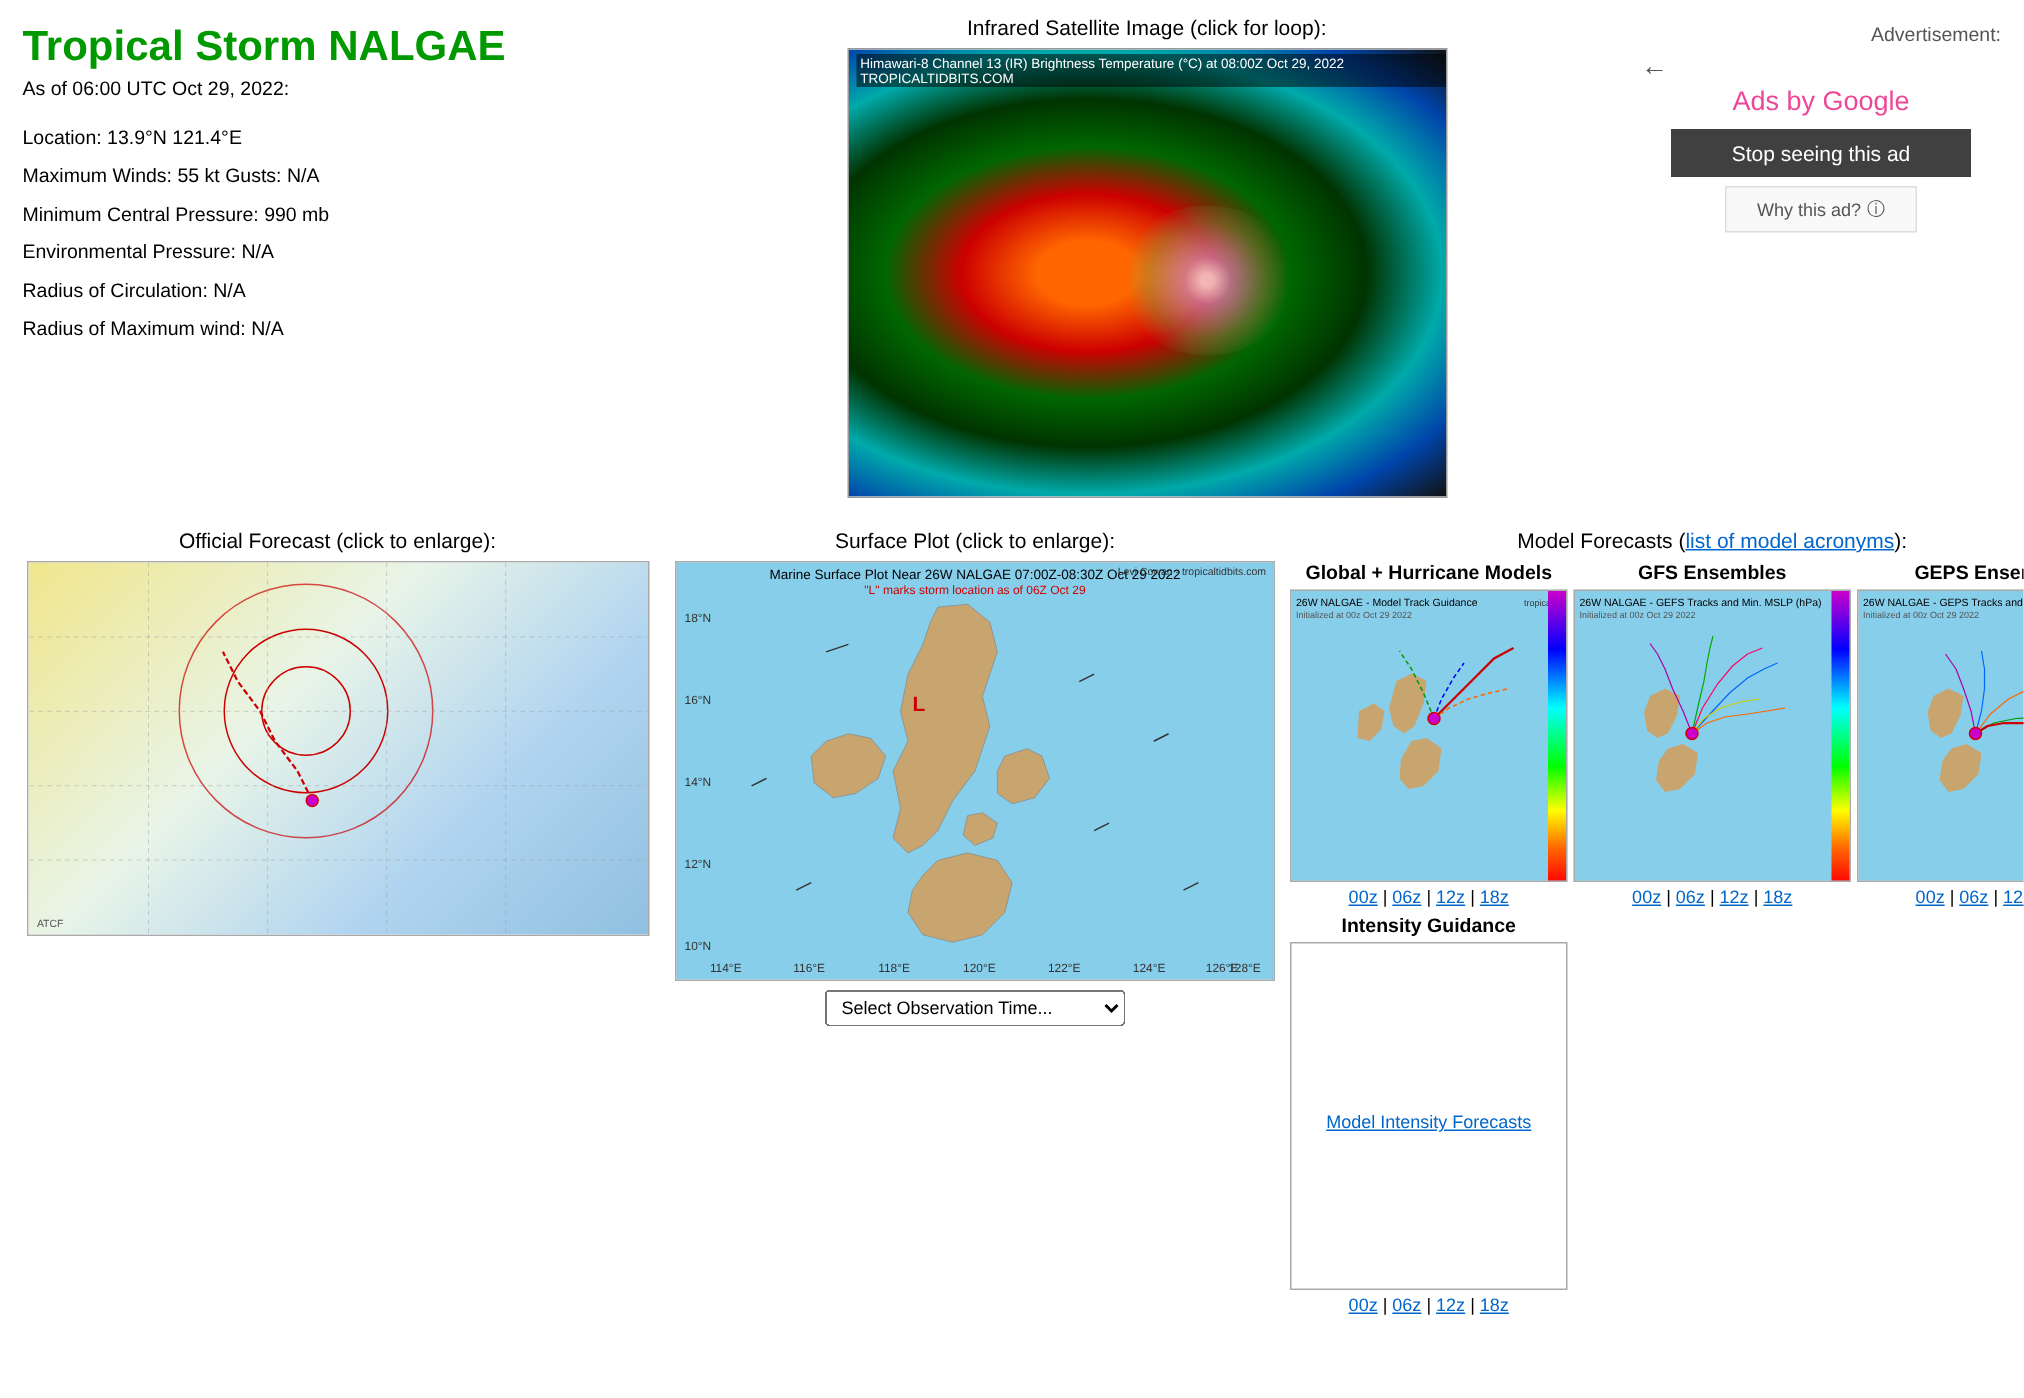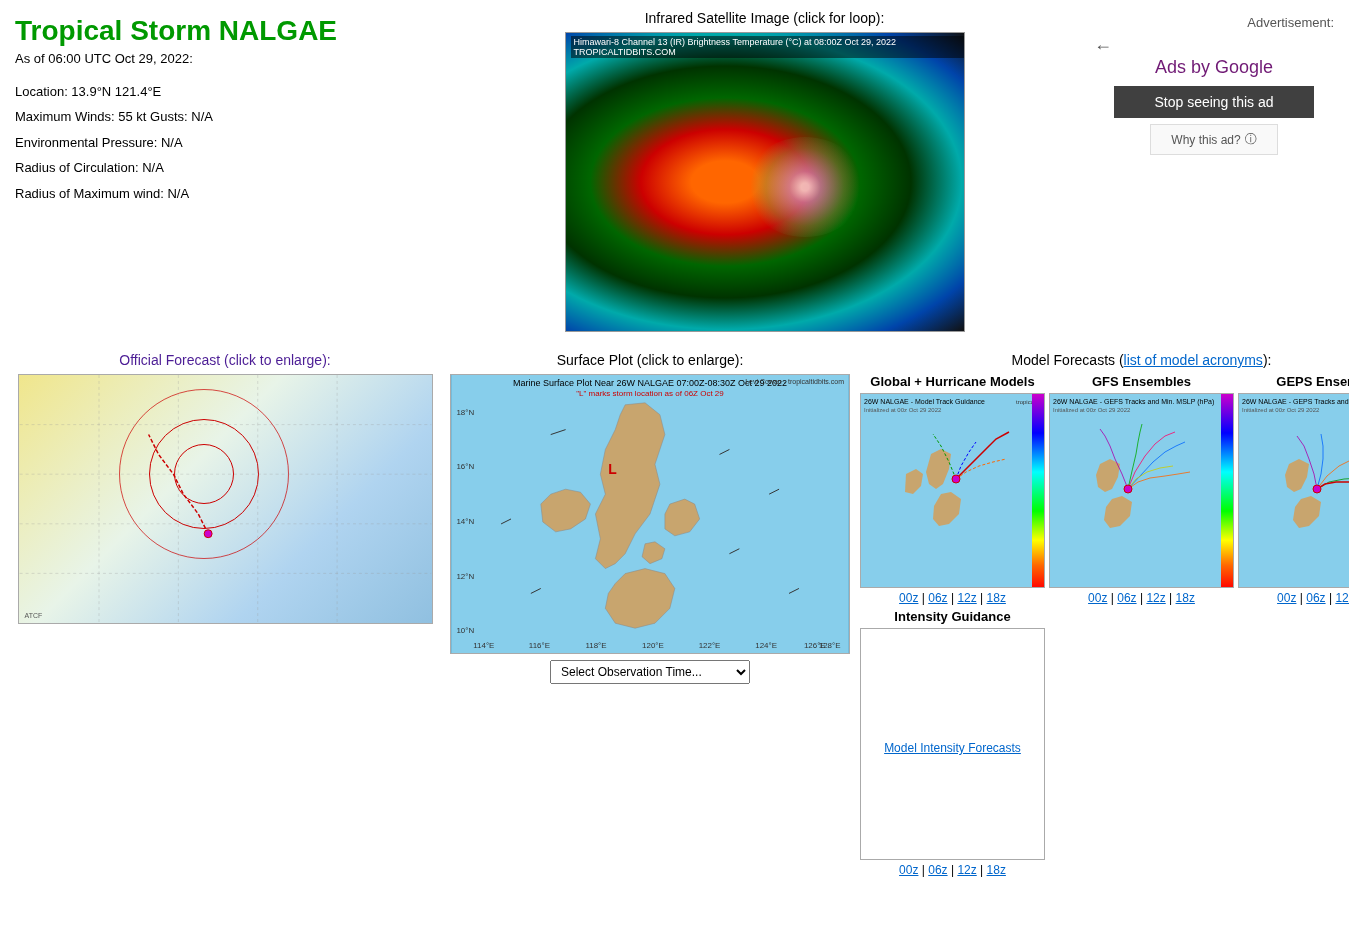--- a/index.html
+++ b/index.html
@@ -22,30 +22,30 @@
     .satellite-label { font-size: 14px; color: #000; margin-bottom: 6px; text-align: center; }
     .satellite-img { width: 400px; height: 300px; background: #222; position: relative; overflow: hidden; border: 1px solid #999; }
     .satellite-img-inner { width: 100%; height: 100%; background: radial-gradient(ellipse at 40% 50%, #ff6600 10%, #cc0000 25%, #006600 40%, #003300 55%, #00aaaa 70%, #0044aa 85%, #111 100%); }
     .sat-storm-center { position: absolute; top: 35%; left: 45%; width: 120px; height: 100px; border-radius: 50%; background: radial-gradient(circle, rgba(255,255,255,0.7) 5%, rgba(200,200,255,0.5) 20%, rgba(100,200,100,0.3) 50%, transparent 70%); }
     .sat-label-top { position: absolute; top: 3px; left: 5px; font-size: 9px; color: #fff; background: rgba(0,0,0,0.5); padding: 1px 3px; }
     
     
     .ad-panel { flex: 0 0 250px; display: flex; flex-direction: column; align-items: center; padding: 5px; }
     .ad-title { font-size: 13px; color: #555; text-align: right; width: 100%; margin-bottom: 4px; }
     .ad-back-btn { font-size: 18px; color: #555; cursor: pointer; align-self: flex-start; margin-bottom: 2px; }
-    .ads-by-google { font-size: 18px; color: #701a75; margin-bottom: 8px; text-align: center; }
+    .ads-by-google { font-size: 18px; color: #ec4899; margin-bottom: 8px; text-align: center; }
     .stop-ad-btn { background: #404040; color: #fff; border: none; padding: 8px 16px; font-size: 14px; cursor: pointer; width: 200px; margin-bottom: 6px; }
     .why-ad { font-size: 12px; color: #555; border: 1px solid #ddd; padding: 6px 20px; background: #f9f9f9; cursor: pointer; display: flex; align-items: center; gap: 4px; }
     
     
     .bottom-section { display: flex; flex-direction: row; padding: 10px; gap: 10px; }
     
     
     .forecast-panel { flex: 0 0 430px; display: flex; flex-direction: column; align-items: center; }
-    .forecast-label { font-size: 14px; color: #4c1d95; margin-bottom: 6px; text-align: left; }
+    .forecast-label { font-size: 14px; color: #000000; margin-bottom: 6px; text-align: left; }
     .forecast-map { width: 415px; height: 250px; background: #e8f4e8; border: 1px solid #aaa; position: relative; overflow: hidden; }
     .forecast-map-inner { width: 100%; height: 100%; background: linear-gradient(135deg, #f0e68c 0%, #e8f4e8 40%, #b0d4f0 70%, #90c0e0 100%); }
     .forecast-circles { position: absolute; top: 40%; left: 45%; }
     .fc-circle { position: absolute; border-radius: 50%; border: 1.5px solid #cc0000; transform: translate(-50%, -50%); }
     .fc-circle1 { width: 60px; height: 60px; }
     .fc-circle2 { width: 110px; height: 110px; }
     .fc-circle3 { width: 170px; height: 170px; opacity: 0.7; }
     .fc-line { position: absolute; top: 0; left: 0; width: 100%; height: 100%; }
     
     
@@ -79,20 +79,21 @@
 <div class="page-wrapper">
 
   <div class="top-section">
 
     <div class="info-panel">
       <div class="storm-title">Tropical Storm NALGAE</div>
       <div class="storm-date">As of 06:00 UTC Oct 29, 2022:</div>
       <div class="storm-details">
         <p>Location: 13.9°N 121.4°E</p>
         <p>Maximum Winds: 55 kt  Gusts: N/A</p>
+        <p>Minimum Central Pressure: 990 mb</p>
         <p>Environmental Pressure: N/A</p>
         <p>Radius of Circulation: N/A</p>
         <p>Radius of Maximum wind: N/A</p>
       </div>
     </div>
 
     <div class="satellite-panel">
       <div class="satellite-label">Infrared Satellite Image (click for loop):</div>
       <div class="satellite-img">
         <div class="satellite-img-inner"></div>

